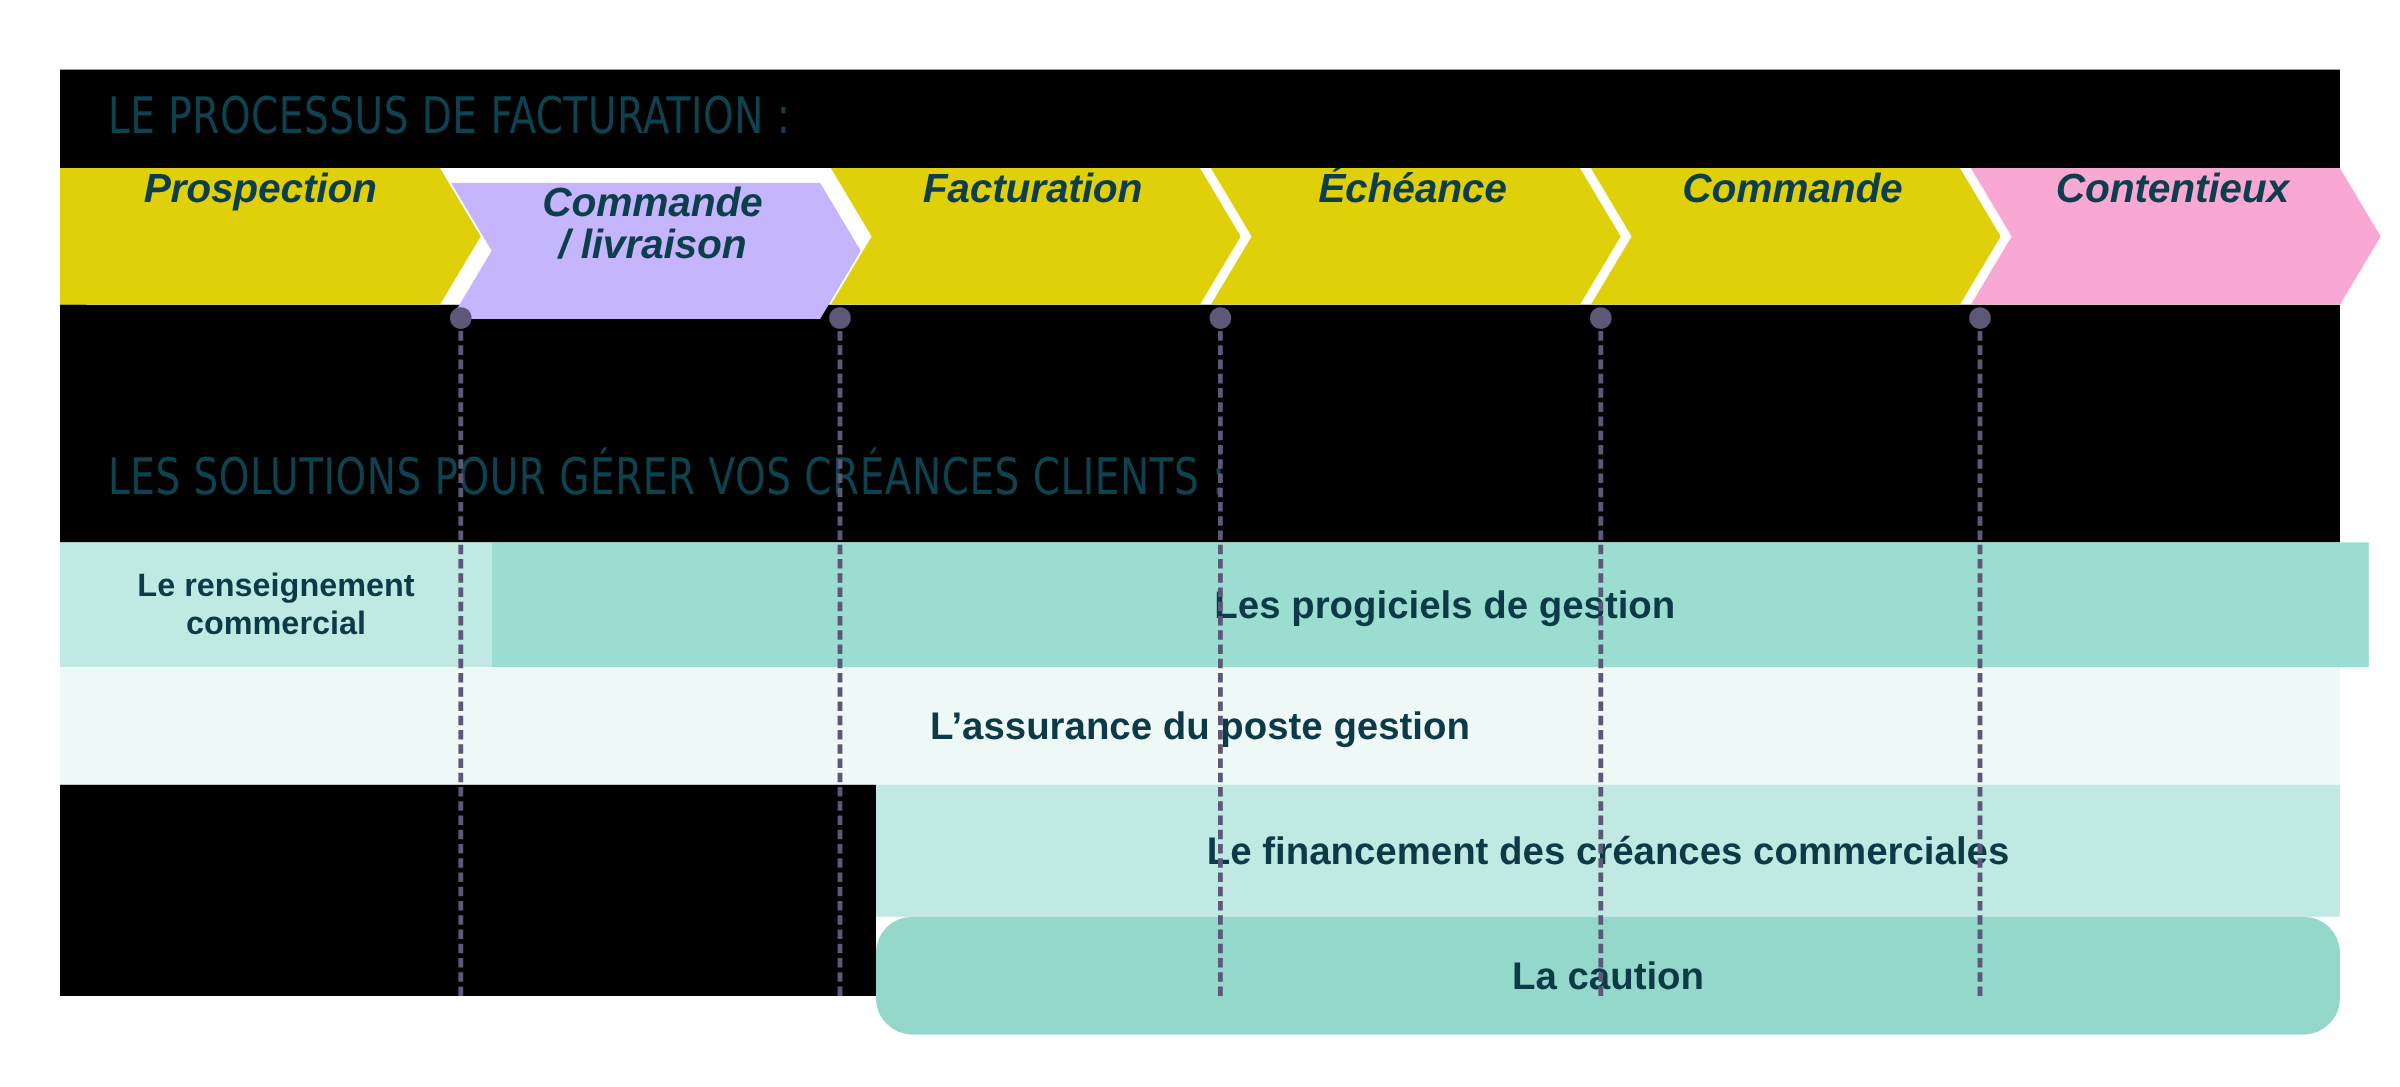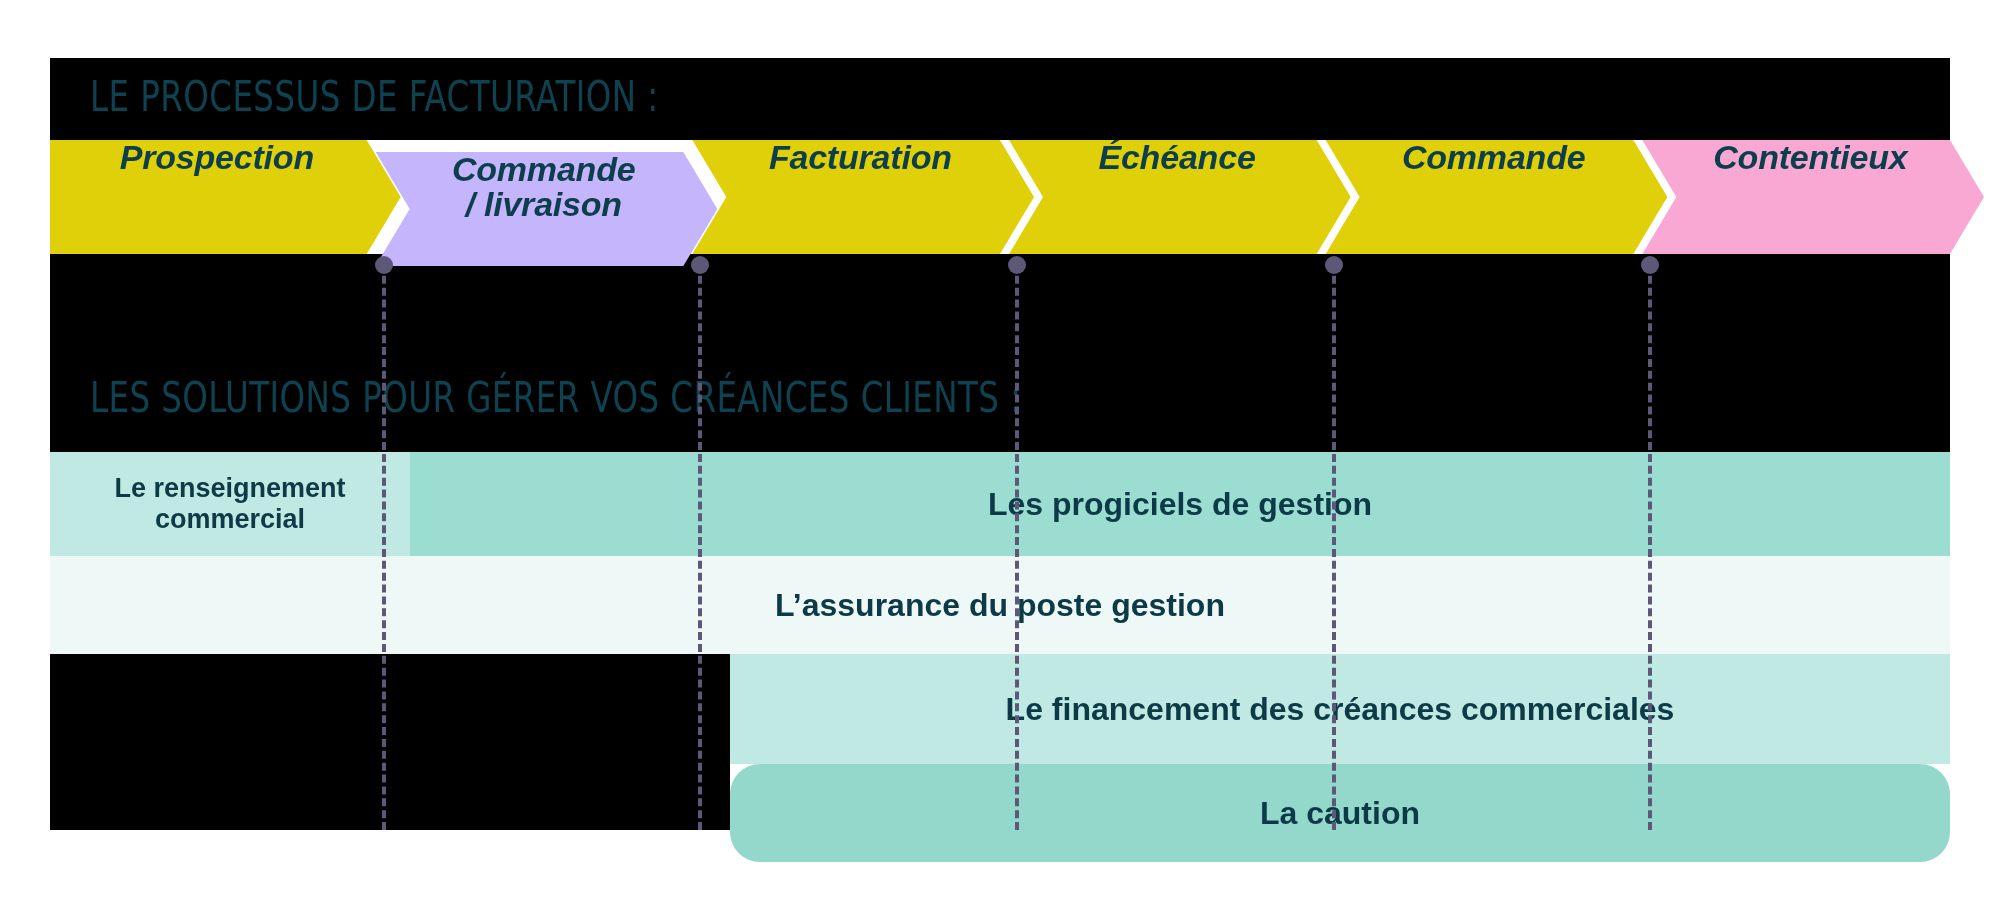--- a/index.html
+++ b/index.html
@@ -41,21 +41,21 @@
         border-left:4px dashed #5d5878;}
   .dot{position:absolute;width:18px;height:18px;border-radius:50%;
        background:#5d5878;}
 
   
   .row{position:absolute;display:flex;align-items:center;}
   .row span{color:#0c3a47;font-weight:bold;font-size:32px;
             line-height:1.15;text-align:center;width:100%;
             white-space:pre-line;position:relative;z-index:2;}
   #r1a{left:0;top:394px;width:360px;height:104px;background:#bfe9e2;}
-  #r1b{left:360px;top:394px;width:1540px;height:104px;background:#9bddd1;}
+  #r1b{left:360px;top:394px;width:1540px;height:104px;background:#9bddd1;padding-left:24px;}
   #r2 {left:0;top:498px;width:1900px;height:98px;background:#eef8f6;}
   #r3 {left:680px;top:596px;width:1220px;height:110px;background:#bfe9e2;}
   #r4 {left:680px;top:706px;width:1220px;height:98px;background:#93d8cb;border-radius:30px;}
 
   #r1a span{font-size:27px;padding:0 6px;}
 </style>
 </head>
 <body>
 
 <div id="board">

